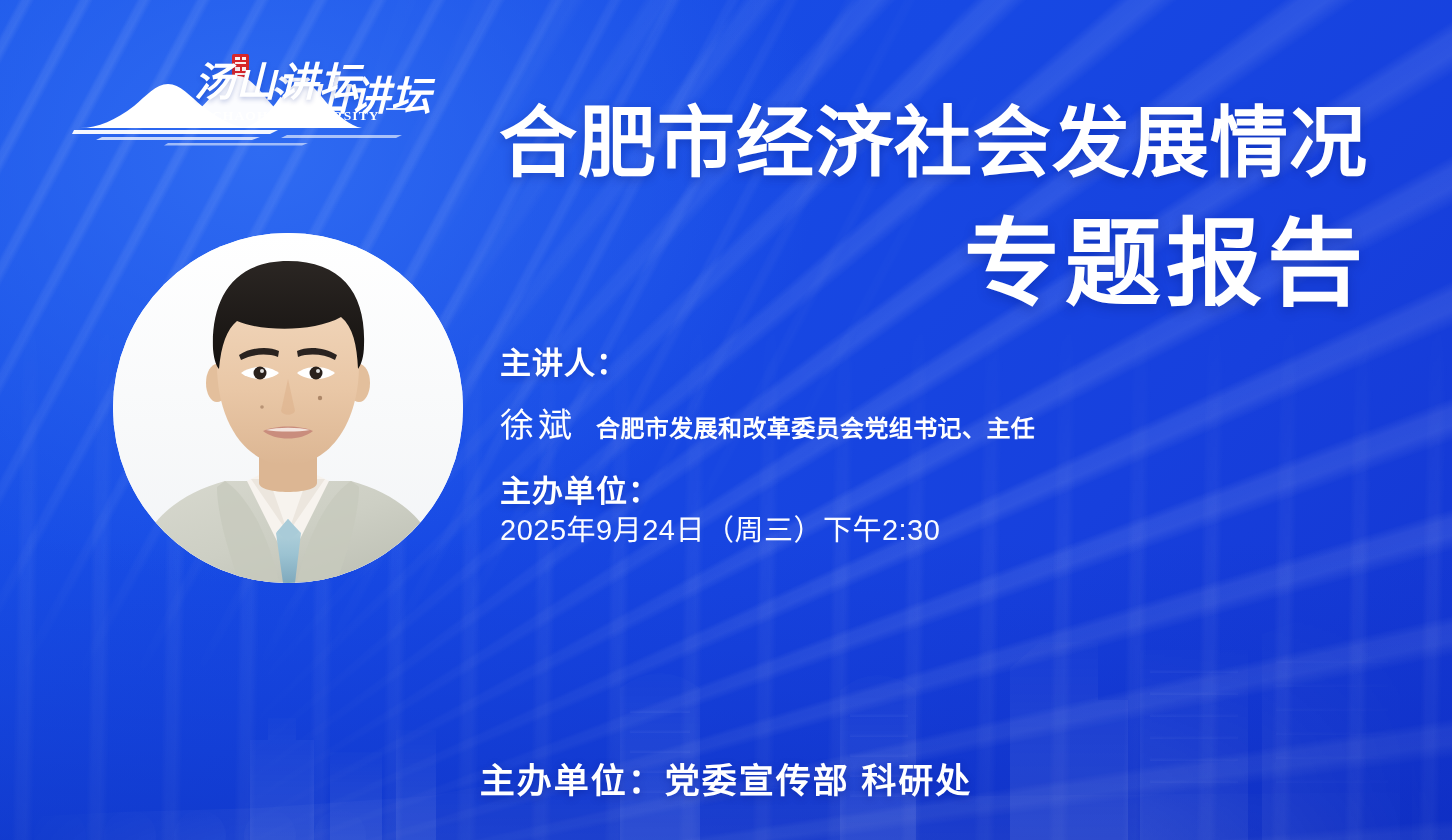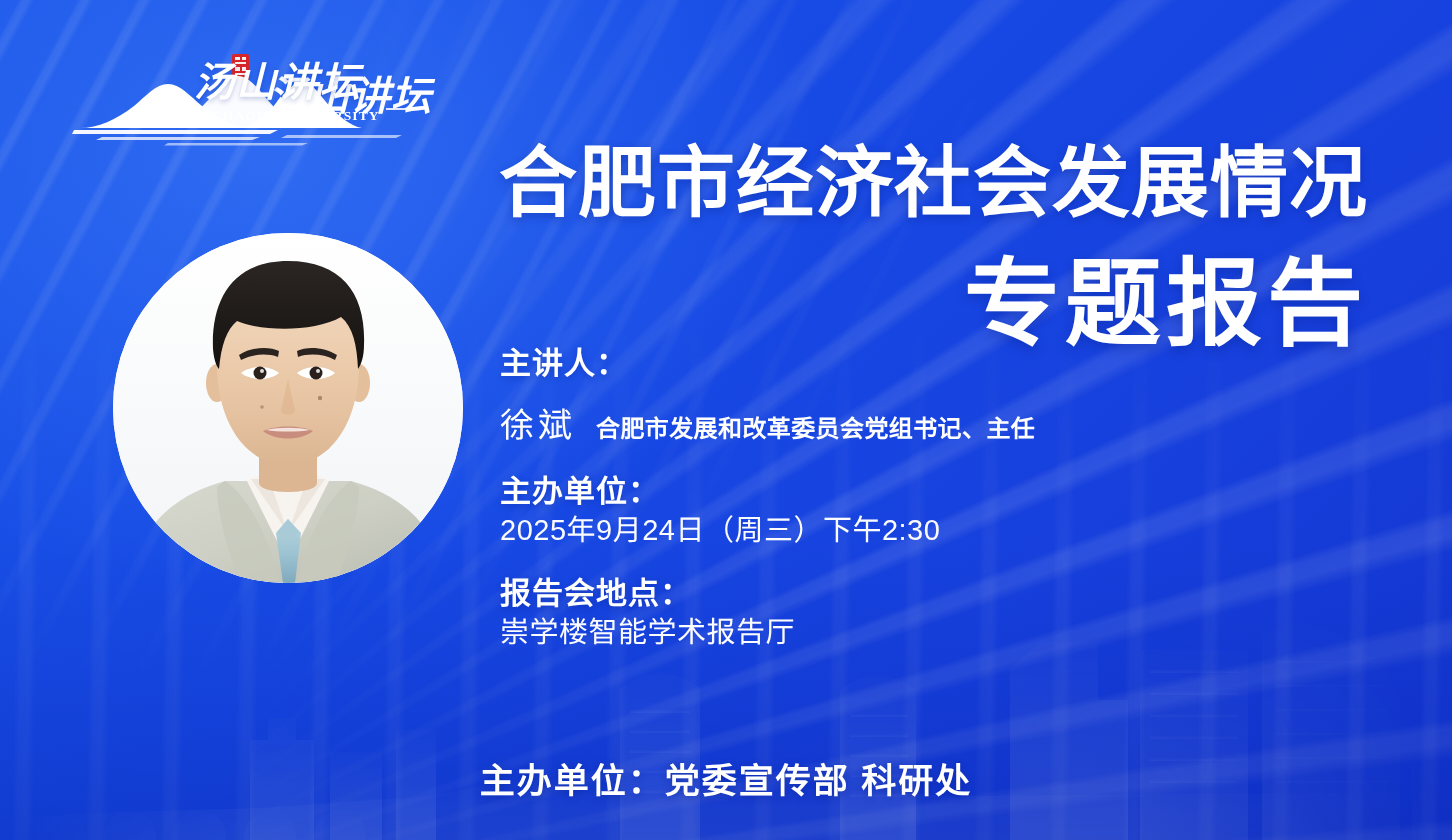--- a/index.html
+++ b/index.html
@@ -87,21 +87,20 @@
   
   .headline {
     position:absolute; left:428px; top:104px; width:940px;
     text-align:right; line-height:1;
   }
   .headline .line1 {
     font-size:78px; font-weight:900; color:#ffffff;
     letter-spacing:1px; white-space:nowrap;
     text-shadow:0 3px 10px rgba(0,24,120,.32);
     font-family:"Liberation Sans","DejaVu Sans",sans-serif;
-    margin-top:40px;
   }
   .headline .line2 {
     margin-top:34px;
     font-size:96px; font-weight:900; color:#ffffff;
     letter-spacing:5px; white-space:nowrap;
     text-shadow:0 4px 12px rgba(0,24,120,.32);
     font-family:"Liberation Sans","DejaVu Sans",sans-serif;
   }
 
   
@@ -342,22 +341,18 @@
     <div class="speaker-row">
       <span class="speaker-name">徐斌</span>
       <span class="speaker-title">合肥市发展和改革委员会党组书记、主任</span>
     </div>
 
     <div class="blk">
       <div class="lbl">主办单位：</div>
       <div class="val">2025年9月24日（周三）下午2:30</div>
     </div>
 
-    <div class="blk">
-      <div class="lbl">报告会地点：</div>
-      <div class="val">崇学楼智能学术报告厅</div>
-    </div>
 
   </div>
 
   <div class="footer">主办单位：党委宣传部  科研处</div>
 
 </div>
 
 </body></html>

